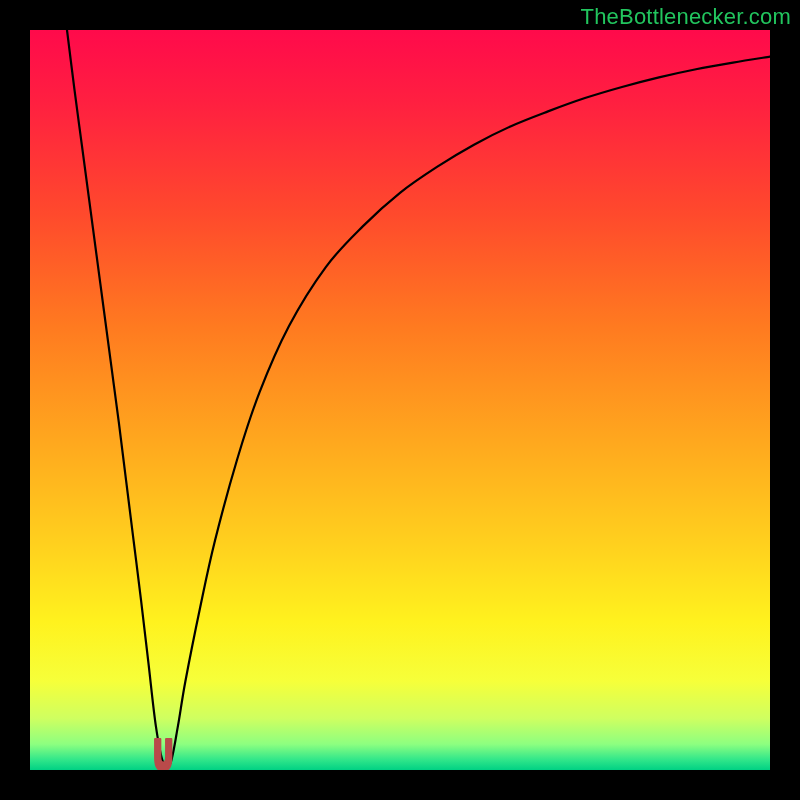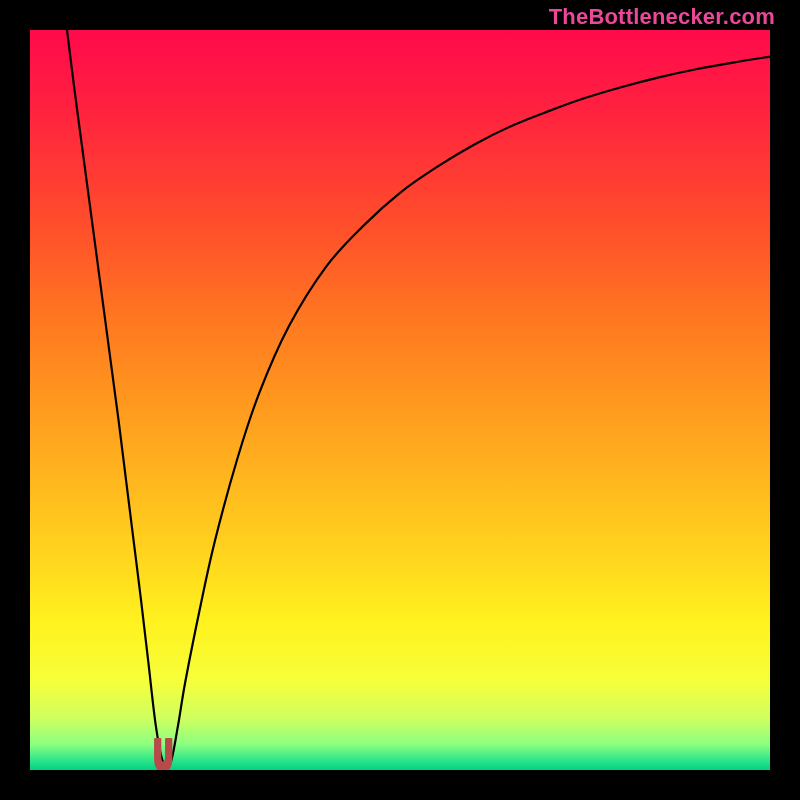--- a/index.html
+++ b/index.html
@@ -22,25 +22,25 @@
     position: absolute;
     left: 30px;
     top: 30px;
     width: 740px;
     height: 740px;
     overflow: hidden;
   }
   .watermark {
     position: absolute;
     top: 4px;
-    right: 25px;
+    right: 9px;
     font-family: Arial, Helvetica, sans-serif;
     font-size: 22px;
-    color: #ec4899;
-    font-weight: 700;
+    color: #22c55e;
+    font-weight: 400;
     letter-spacing: 0.2px;
   }
   svg {
     display: block;
   }
 </style>
 </head>
 <body>
 <div class="frame">
 

